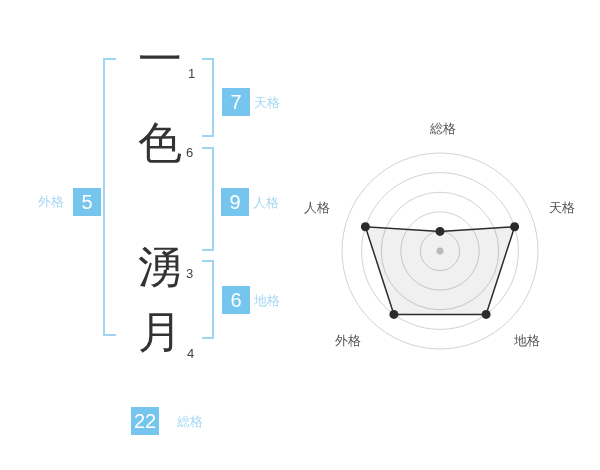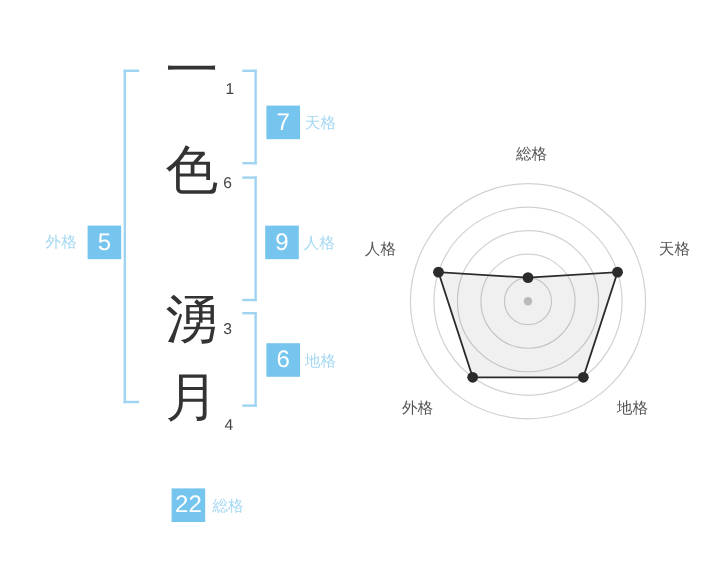--- a/index.html
+++ b/index.html
@@ -51,21 +51,21 @@
 
   <div class="kaku-box" style="left:221px;top:188px">9</div>
   <div class="kaku-label" style="left:253px;top:196px">人格</div>
 
   <div class="kaku-box" style="left:222px;top:286px">6</div>
   <div class="kaku-label" style="left:254px;top:294px">地格</div>
 
   <div class="kaku-label" style="left:38px;top:195px">外格</div>
   <div class="kaku-box" style="left:73px;top:188px">5</div>
 
-  <div class="kaku-box" style="left:143px;top:407px">22</div>
+  <div class="kaku-box" style="left:131px;top:407px">22</div>
   <div class="kaku-label" style="left:177px;top:415px">総格</div>
 
   <div class="radar-wrap">
     <svg id="radar" width="292" height="252" viewBox="0 0 292 252">
         <circle cx="142" cy="143" r="19.6" fill="none" stroke="#d2d2d2" stroke-width="1"></circle>
         <circle cx="142" cy="143" r="39.2" fill="none" stroke="#d2d2d2" stroke-width="1"></circle>
         <circle cx="142" cy="143" r="58.8" fill="none" stroke="#d2d2d2" stroke-width="1"></circle>
         <circle cx="142" cy="143" r="78.4" fill="none" stroke="#d2d2d2" stroke-width="1"></circle>
         <circle cx="142" cy="143" r="98" fill="none" stroke="#d2d2d2" stroke-width="1"></circle>
         <polygon points="142.0,123.4 216.6,118.8 188.1,206.4 95.9,206.4 67.4,118.8" fill="rgba(0,0,0,0.06)" stroke="#2b2b2b" stroke-width="1.5"></polygon>

